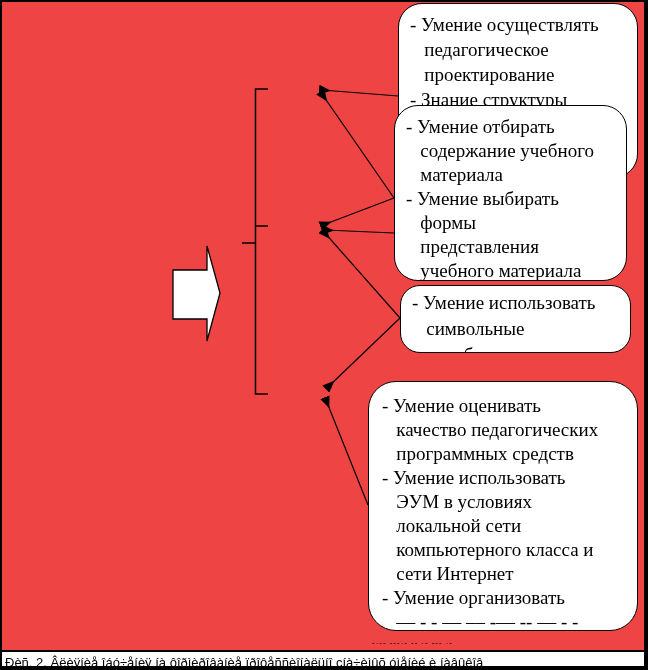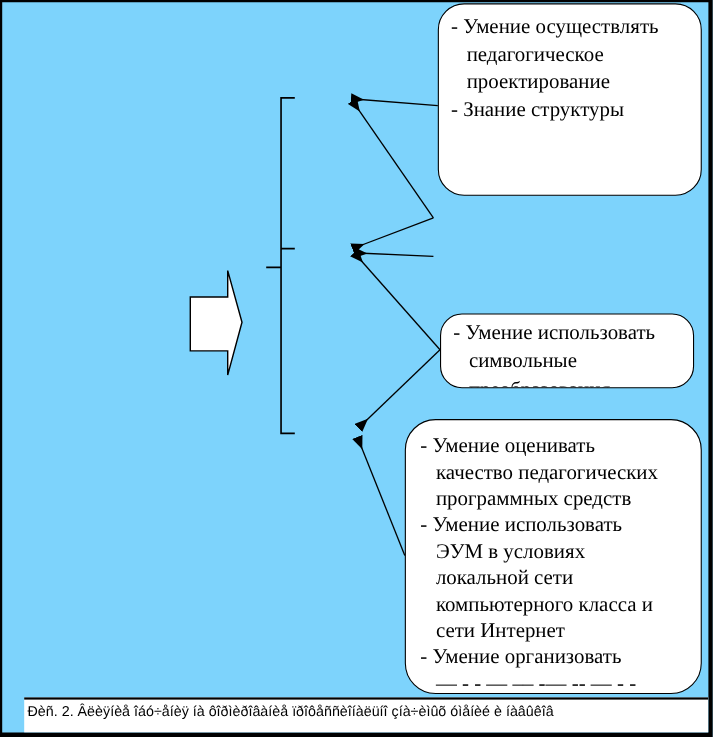--- a/index.html
+++ b/index.html
@@ -1,20 +1,20 @@
 <!DOCTYPE html>
 <html><head>
 <meta charset="utf-8">
 <style>
   html,body{margin:0;padding:0;background:#888;}
   #figure{
     position:relative;
     width:648px;height:670px;
     box-sizing:border-box;
-    background:#7dd3fc;
+    background:#ef4444;
     border:2px solid #000;
     border-right-width:4px;
     border-bottom-width:4px;
     overflow:hidden;
     font-family:"Liberation Serif","DejaVu Serif",serif;
   }
   #diagram-layer{position:absolute;left:0;top:0;width:642px;height:642px;}
   svg{position:absolute;left:0;top:0;}
   .callout{
     position:absolute;
@@ -30,28 +30,28 @@
   #callout-1{left:396px;top:1px;width:240px;height:175px;padding:8px 6px 0 11px;line-height:25px;}
   #callout-2{left:392px;top:103px;width:233px;height:176px;padding:9px 6px 0 11px;line-height:24px;}
   #callout-3{left:398px;top:283px;width:231px;height:68px;padding:4px 6px 0 11px;line-height:26px;border-radius:20px;}
   #callout-4{left:366px;top:379px;width:270px;height:250px;padding:12px 6px 16px 13px;line-height:24px;border-radius:28px;}
   #clipped-fragment{
     position:absolute;left:370px;top:638px;width:150px;height:8px;
     overflow:hidden;font-size:8px;letter-spacing:1px;line-height:8px;
     font-family:"Liberation Serif",serif;color:#000;
   }
   #caption-bar{
-    position:absolute;left:0;right:0;bottom:0;height:32px;
+    position:absolute;left:0;right:0;bottom:0;height:16px;
     box-sizing:border-box;
     background:#fff;
     border-top:2px solid #000;
     font-family:"Liberation Sans","DejaVu Sans",sans-serif;
     font-size:13px;color:#000;
     padding:3px 0 0 3px;
-    white-space:nowrap;overflow:hidden;margin-left:20px;
+    white-space:nowrap;overflow:hidden;
   }
 </style>
 </head>
 <body>
 
 <div id="figure">
 
   <div id="diagram-layer">
 
     <svg width="642" height="642" viewBox="0 0 642 642">
@@ -74,20 +74,27 @@
         <line x1="398" y1="316" x2="326" y2="385" marker-end="url(#arrow)"></line>
         <line x1="366" y1="503" x2="324" y2="398" marker-end="url(#arrow)"></line>
       </g>
     </svg>
 
     <div class="callout" id="callout-1">- Умение осуществлять
    педагогическое
    проектирование
 - Знание структуры</div>
 
+    <div class="callout" id="callout-2">- Умение отбирать
+   содержание учебного
+   материала
+- Умение выбирать
+   формы
+   представления
+   учебного материала</div>
 
     <div class="callout" id="callout-3">- Умение использовать
    символьные
    преобразования</div>
 
     <div class="callout" id="callout-4">- Умение оценивать
    качество педагогических
    программных средств
 - Умение использовать
    ЭУМ в условиях

